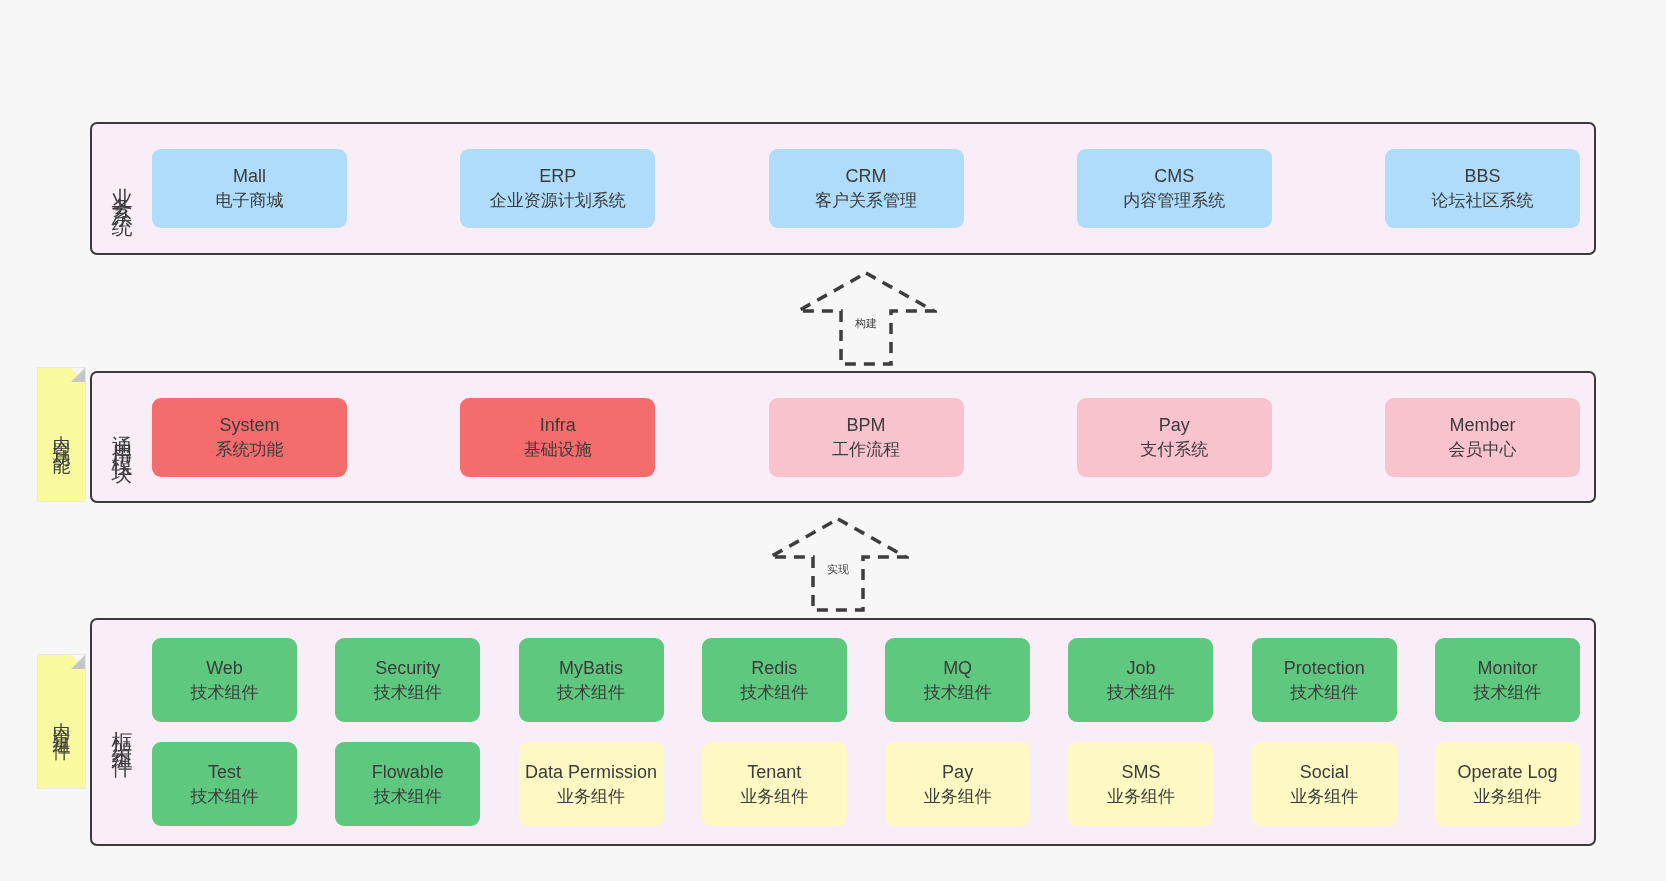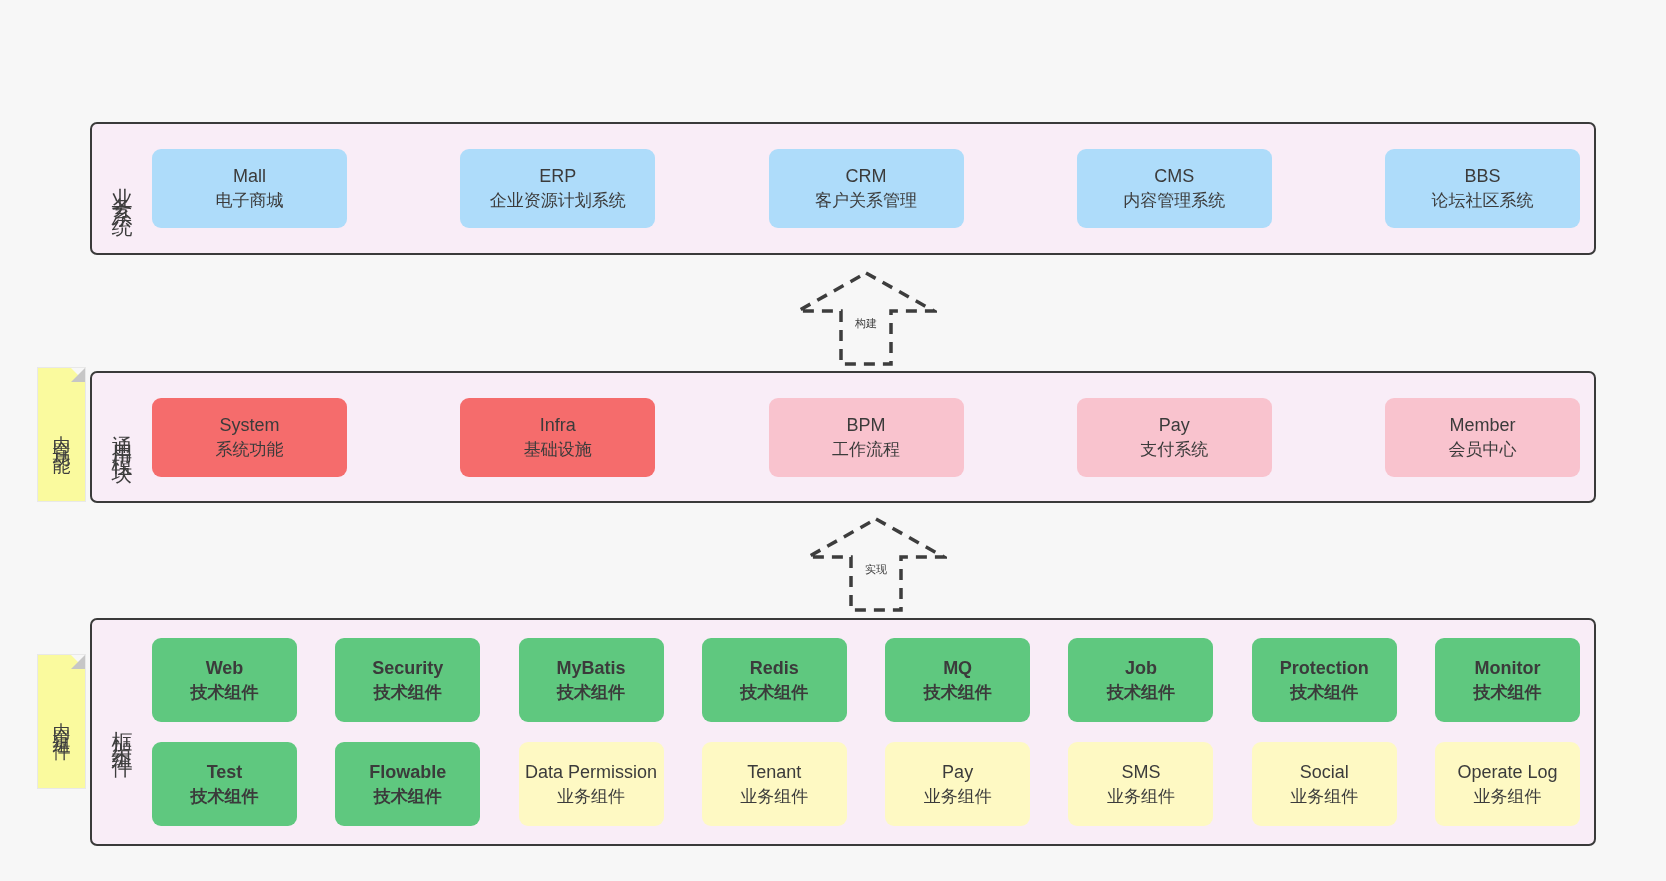--- a/index.html
+++ b/index.html
@@ -36,21 +36,21 @@
     display:flex;flex-direction:column;align-items:center;justify-content:center;
     text-align:center;line-height:1.38;
   }
   .box-6{width:195px;height:79px;}
   .box-8{width:145px;height:84px;}
   .box .t{font-size:18px;}
   .box .s{font-size:17px;}
   .c-blue{background:#aedcfa;}
   .c-red{background:#f56c6c;}
   .c-pink{background:#f9c3ce;}
-  .c-green{background:#5fc87f;font-weight:bold;}
+  .c-green{background:#5fc87f;}
   .c-lgreen{background:#fef9c3;}
   .note{
     position:absolute;left:38px;width:47px;height:133px;
     background:#fafa9e;
     display:flex;align-items:center;justify-content:center;
     box-shadow:0 0 0 1px rgba(0,0,0,0.06);
   }
   .note-text{
     writing-mode:vertical-lr;text-orientation:upright;
     font-size:18px;letter-spacing:7px;color:#3d3d3d;
@@ -131,21 +131,21 @@
       <div class="t">Pay</div>
       <div class="s">支付系统</div>
     </div>
     <div class="box box-6 c-pink">
       <div class="t">Member</div>
       <div class="s">会员中心</div>
     </div>
   </div>
 </div>
 
-<div class="arrow" style="left:805px;top:516px;">
+<div class="arrow" style="left:767px;top:516px;">
   <svg viewBox="0 0 142 97">
     <polygon points="71,3 139,41 96,41 96,94 46,94 46,41 3,41" fill="none" stroke="#3d3d3d" stroke-width="3.5" stroke-dasharray="11 8" stroke-linejoin="miter"></polygon>
   </svg>
   <div class="arrow-label">实现</div>
 </div>
 
 <div class="note" style="top:655px;">
   <div class="fold-cut"></div>
   <div class="fold-flap"></div>
   <div class="note-text">内置组件</div>

